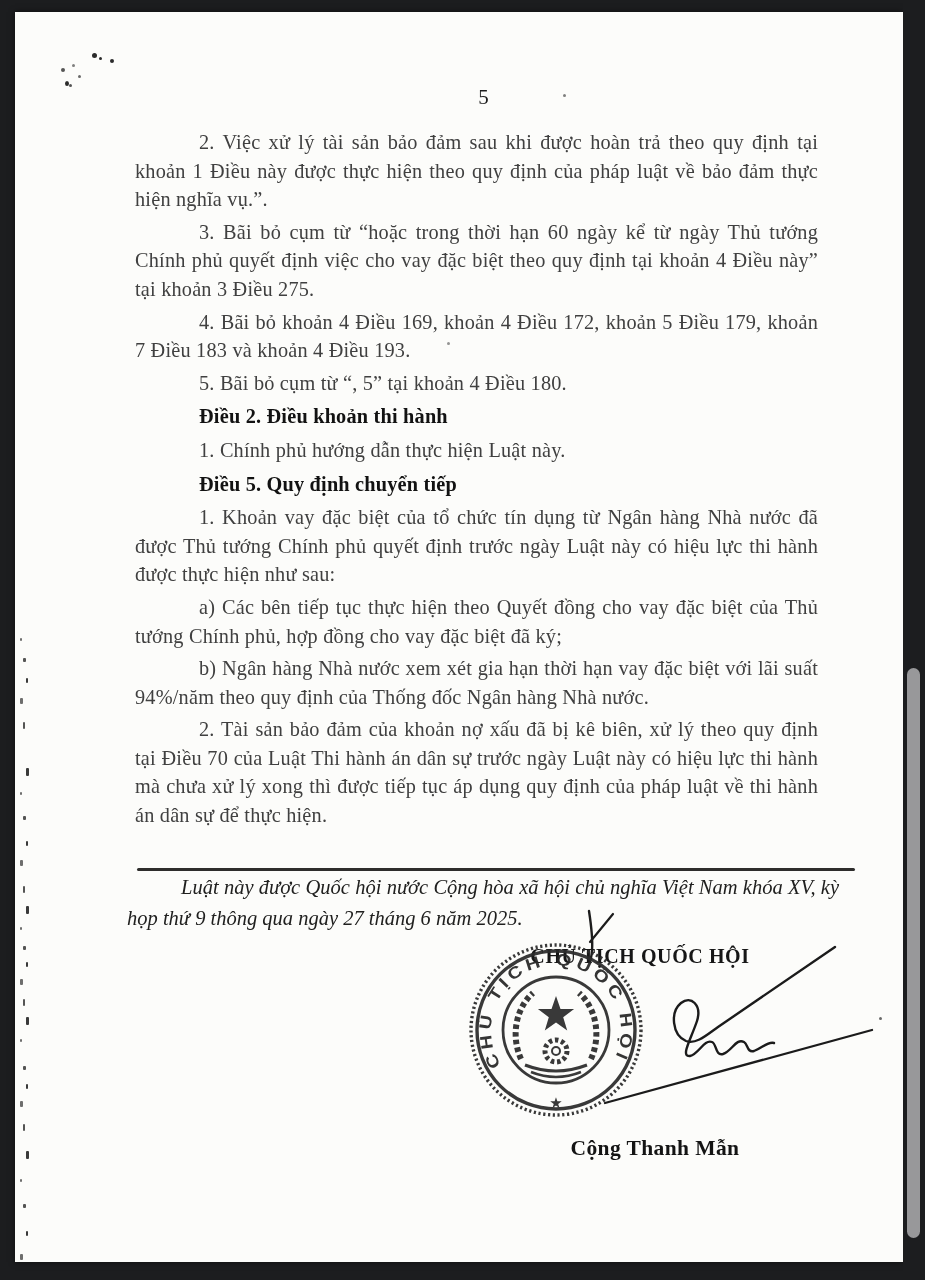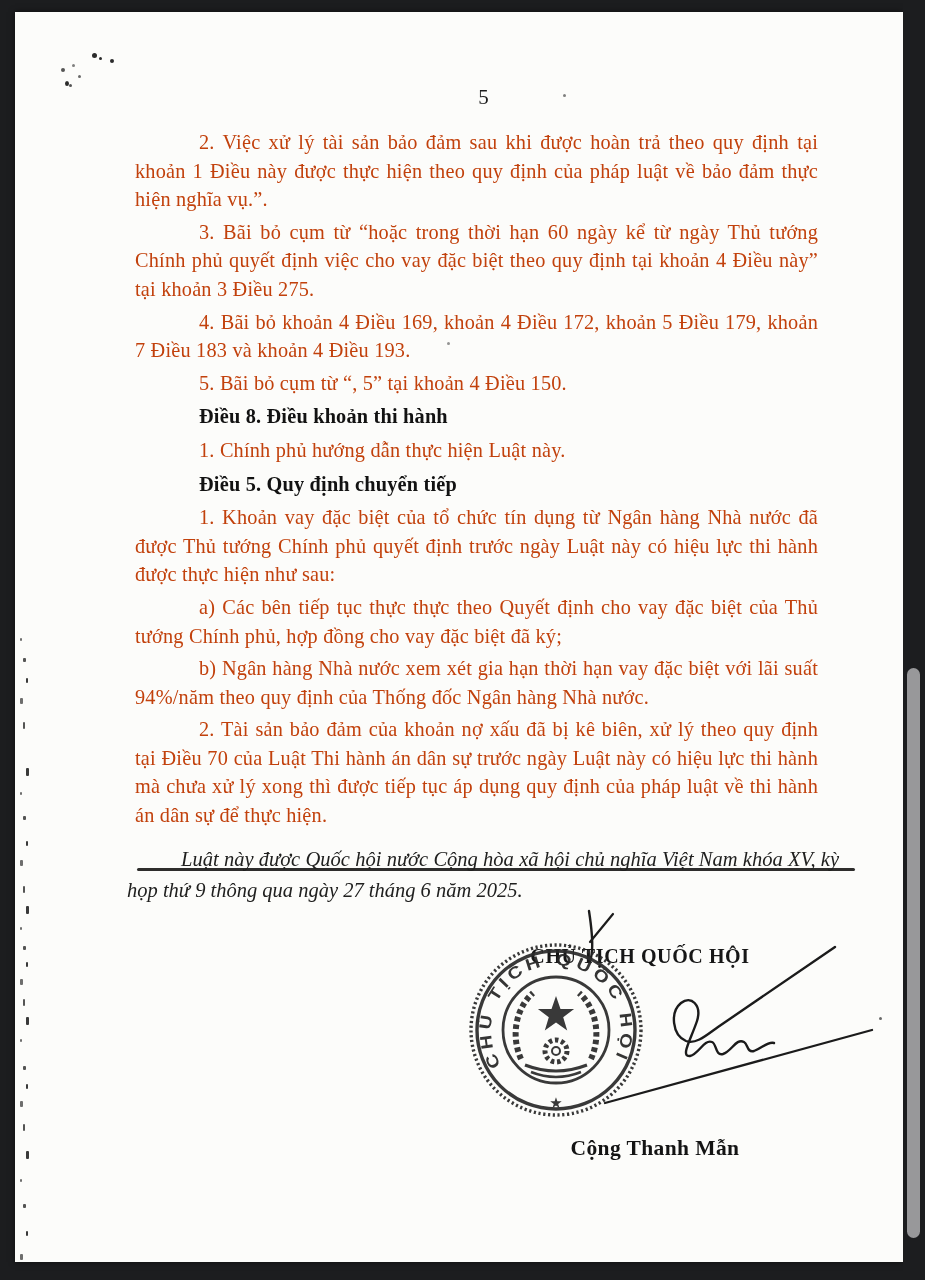--- a/index.html
+++ b/index.html
@@ -22,33 +22,33 @@
   .pageno{
     margin-top:73px;text-align:center;
     font-size:21px;color:#1d1d1d;padding-left:14px;
   }
   .doc-body{margin-top:18px;}
   .para{
     margin:0 0 4px 0;
     text-indent:64px;
     text-align:justify;
     font-size:20.3px;line-height:28.6px;
-    color:#c2410c;
+    color:#404040;
     letter-spacing:.2px;
   }
   .para.heading{
     font-weight:bold;text-align:left;color:#121212;
     margin-top:5px;margin-bottom:5px;
   }
   .separator{
     position:absolute;left:122px;top:856px;width:718px;height:3px;
     background:#2e2d2c;border-radius:2px;
   }
   .closing{
-    position:absolute;left:112px;top:832px;width:712px;
+    position:absolute;left:112px;top:860px;width:712px;
     font-style:italic;font-size:20.5px;line-height:30.5px;
     text-indent:54px;text-align:justify;color:#20201f;margin:0;
   }
   .sig-area{position:absolute;left:0;top:928px;width:888px;height:250px;}
   .sig-title{
     position:absolute;left:480px;top:5px;width:290px;text-align:center;
     font-weight:bold;font-size:20px;letter-spacing:.6px;color:#161616;
   }
   .seal-svg{position:absolute;left:452px;top:1px;width:178px;height:178px;opacity:.93;}
   .sign-svg{position:absolute;left:505px;top:-23px;width:380px;height:205px;}
@@ -69,26 +69,26 @@
 </head>
 <body>
 
 <div class="page">
   <div class="content">
     <div class="pageno">5</div>
     <div class="doc-body">
         <p class="para">2. Việc xử lý tài sản bảo đảm sau khi được hoàn trả theo quy định tại khoản 1 Điều này được thực hiện theo quy định của pháp luật về bảo đảm thực hiện nghĩa vụ.”.</p>
         <p class="para">3. Bãi bỏ cụm từ “hoặc trong thời hạn 60 ngày kể từ ngày Thủ tướng Chính phủ quyết định việc cho vay đặc biệt theo quy định tại khoản 4 Điều này” tại khoản 3 Điều 275.</p>
         <p class="para">4. Bãi bỏ khoản 4 Điều 169, khoản 4 Điều 172, khoản 5 Điều 179, khoản 7 Điều 183 và khoản 4 Điều 193.</p>
-        <p class="para">5. Bãi bỏ cụm từ “, 5” tại khoản 4 Điều 150.</p>
-        <p class="para heading">Điều 8. Điều khoản thi hành</p>
+        <p class="para">5. Bãi bỏ cụm từ “, 5” tại khoản 4 Điều 180.</p>
+        <p class="para heading">Điều 2. Điều khoản thi hành</p>
         <p class="para">1. Chính phủ hướng dẫn thực hiện Luật này.</p>
         <p class="para heading">Điều 5. Quy định chuyển tiếp</p>
         <p class="para">1. Khoản vay đặc biệt của tổ chức tín dụng từ Ngân hàng Nhà nước đã được Thủ tướng Chính phủ quyết định trước ngày Luật này có hiệu lực thi hành được thực hiện như sau:</p>
-        <p class="para">a) Các bên tiếp tục thực thực theo Quyết định cho vay đặc biệt của Thủ tướng Chính phủ, hợp đồng cho vay đặc biệt đã ký;</p>
+        <p class="para">a) Các bên tiếp tục thực hiện theo Quyết đồng cho vay đặc biệt của Thủ tướng Chính phủ, hợp đồng cho vay đặc biệt đã ký;</p>
         <p class="para">b) Ngân hàng Nhà nước xem xét gia hạn thời hạn vay đặc biệt với lãi suất 94%/năm theo quy định của Thống đốc Ngân hàng Nhà nước.</p>
         <p class="para">2. Tài sản bảo đảm của khoản nợ xấu đã bị kê biên, xử lý theo quy định tại Điều 70 của Luật Thi hành án dân sự trước ngày Luật này có hiệu lực thi hành mà chưa xử lý xong thì được tiếp tục áp dụng quy định của pháp luật về thi hành án dân sự để thực hiện.</p>
       </div>
   </div>
 
   <div class="separator"></div>
 
   <p class="closing">Luật này được Quốc hội nước Cộng hòa xã hội chủ nghĩa Việt Nam khóa XV, kỳ họp thứ 9 thông qua ngày 27 tháng 6 năm 2025.</p>
 
   <svg class="tick-svg" viewBox="0 0 40 56">

